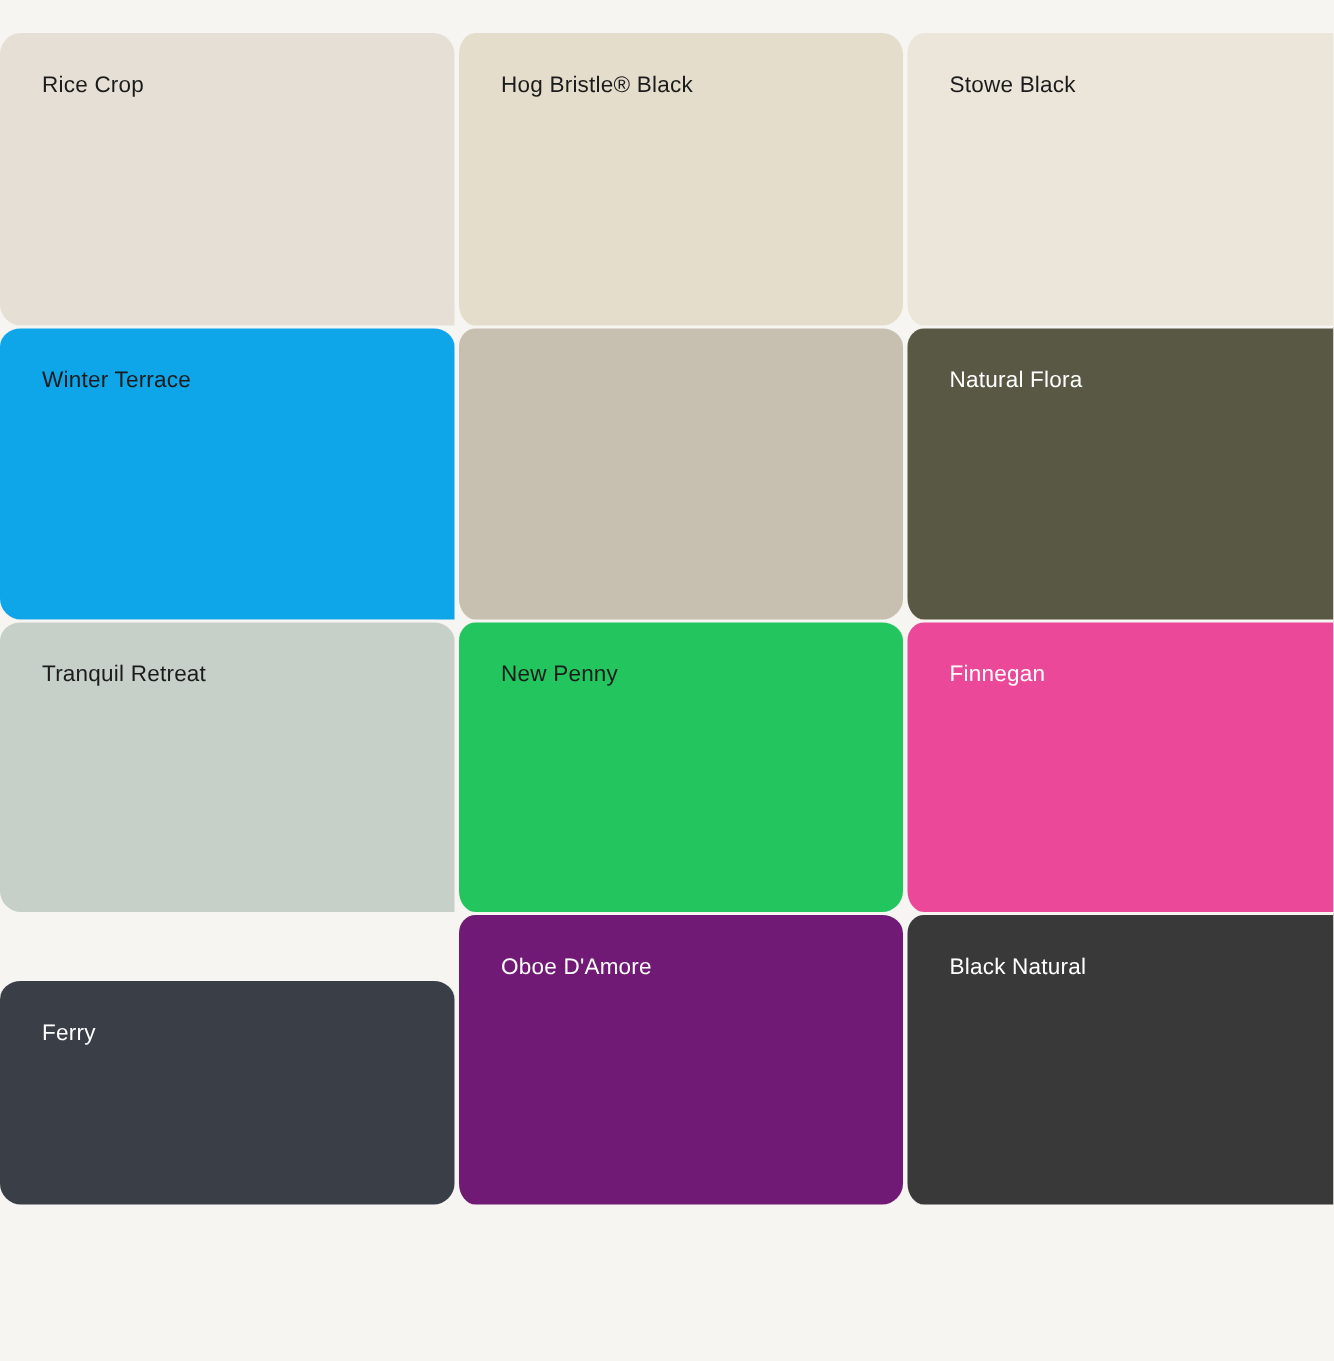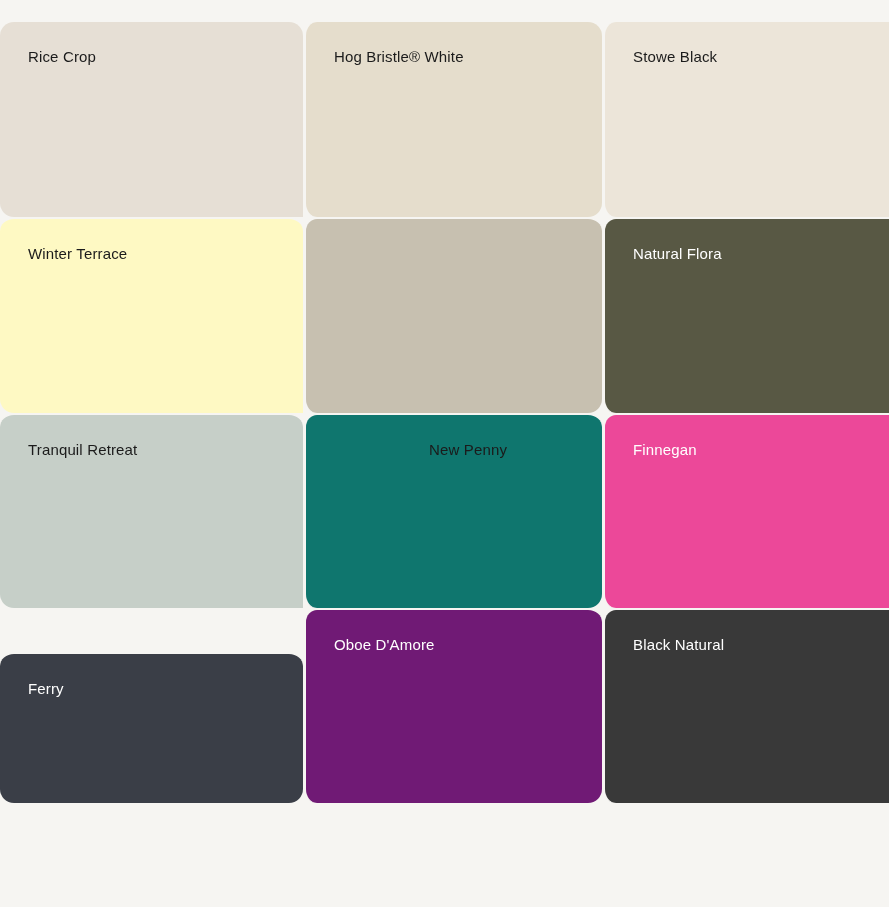--- a/index.html
+++ b/index.html
@@ -74,38 +74,38 @@
   }
 </style>
 </head>
 <body style="background: rgb(246, 245, 242);">
 
 <div id="swatch-grid" style="background: rgb(246, 245, 242);">
     <div class="swatch col-1 row-1" style="background: rgb(230, 223, 213);">
       <span class="swatch-label" style="color: rgb(27, 27, 27);">Rice Crop</span>
     </div>
     <div class="swatch col-2 row-1" style="background: rgb(229, 221, 204);">
-      <span class="swatch-label" style="color: rgb(27, 27, 27);">Hog Bristle® White</span>
+      <span class="swatch-label" style="color: rgb(27, 27, 27);">Hog Bristle® Black</span>
     </div>
     <div class="swatch col-3 row-1" style="background: rgb(236, 229, 217);">
       <span class="swatch-label" style="color: rgb(27, 27, 27);">Stowe Black</span>
     </div>
-    <div class="swatch col-1 row-2" style="background: #fef9c3;">
+    <div class="swatch col-1 row-2" style="background: #0ea5e9;">
       <span class="swatch-label" style="color: rgb(27, 27, 27);">Winter Terrace</span>
     </div>
     <div class="swatch col-2 row-2" style="background: rgb(199, 192, 176);">
       <span class="swatch-label" style="color: rgb(27, 27, 27);"></span>
     </div>
     <div class="swatch col-3 row-2" style="background: rgb(88, 88, 68);">
       <span class="swatch-label" style="color: rgb(255, 255, 255);">Natural Flora</span>
     </div>
     <div class="swatch col-1 row-3" style="background: rgb(198, 207, 200);">
       <span class="swatch-label" style="color: rgb(27, 27, 27);">Tranquil Retreat</span>
     </div>
-    <div class="swatch col-2 row-3" style="background: #0f766e; text-align: center;">
+    <div class="swatch col-2 row-3" style="background: #22c55e;">
       <span class="swatch-label" style="color: rgb(27, 27, 27);">New Penny</span>
     </div>
     <div class="swatch col-3 row-3" style="background: #ec4899;">
       <span class="swatch-label" style="color: rgb(255, 255, 255);">Finnegan</span>
     </div>
     <div class="swatch col-1 row-4" style="background: rgb(58, 62, 71);">
       <span class="swatch-label" style="color: rgb(255, 255, 255);">Ferry</span>
     </div>
     <div class="swatch col-2 row-4" style="background: #701a75;">
       <span class="swatch-label" style="color: rgb(255, 255, 255);">Oboe D'Amore</span>

